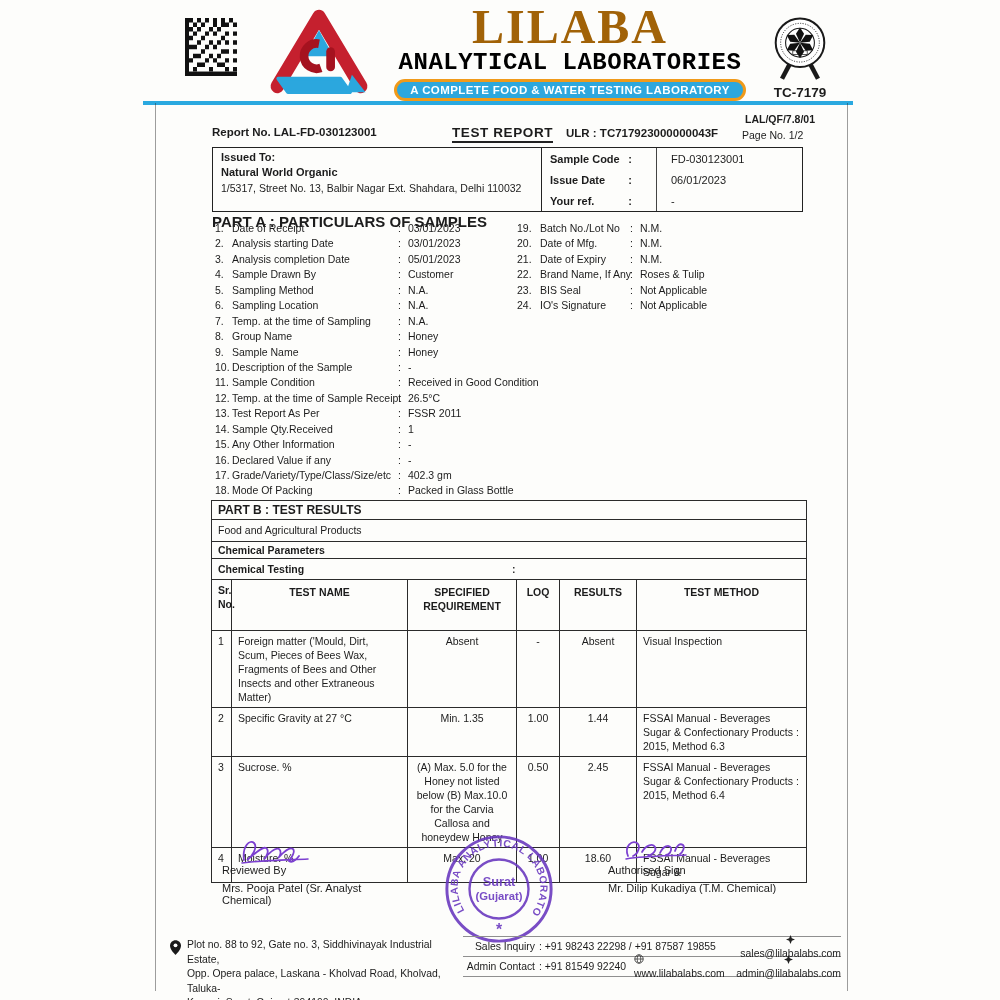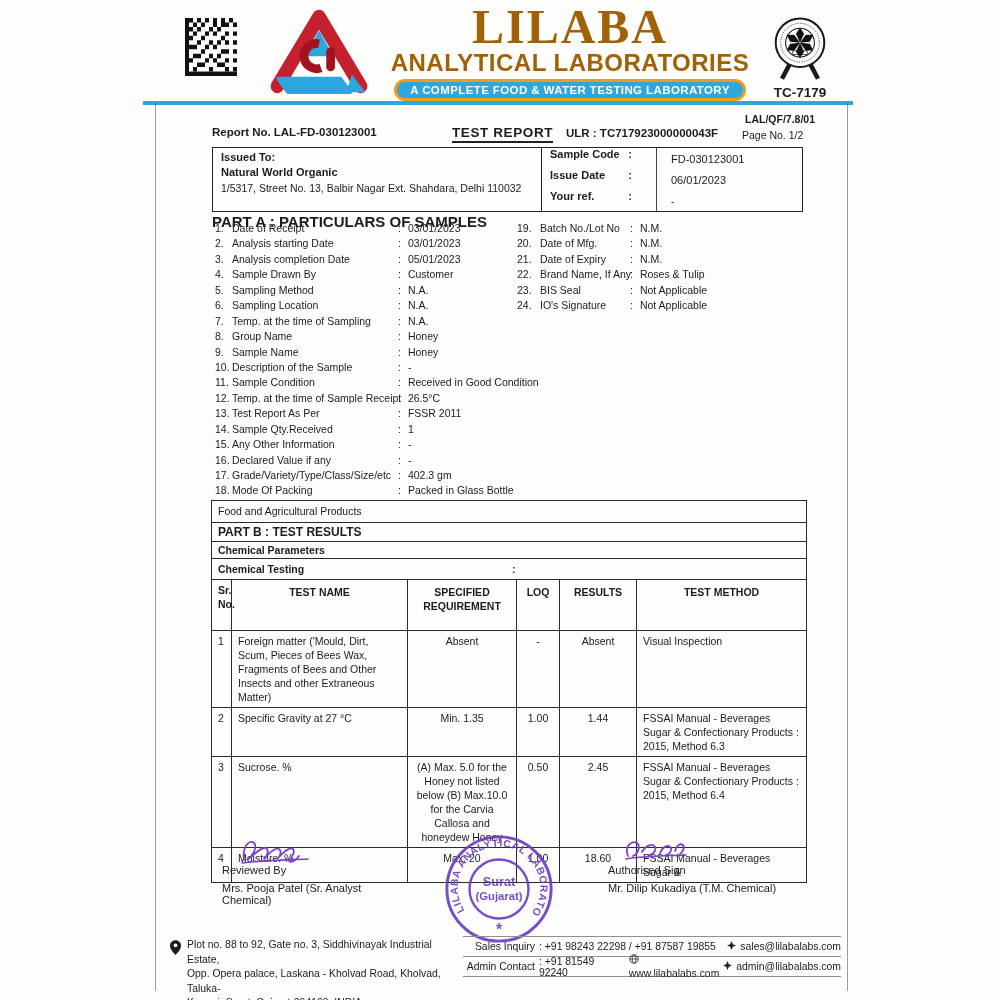--- a/index.html
+++ b/index.html
@@ -4,21 +4,21 @@
 <style>
   html,body{margin:0;padding:0;background:#ffffff;}
   .page{position:relative;width:1000px;height:1000px;background:#fdfdfb;overflow:hidden;
         font-family:"Liberation Sans",sans-serif;color:#1c1c1c;}
 
   
   .dm-code{position:absolute;left:185px;top:18px;width:52px;height:58px;}
   .logo{position:absolute;left:258px;top:5px;width:122px;height:92px;}
   .brand-block{position:absolute;left:380px;top:4px;width:380px;display:flex;flex-direction:column;align-items:center;}
   .brand-title{font-family:"Liberation Serif",serif;font-weight:bold;font-size:48px;line-height:46px;color:#a16207;letter-spacing:2px;}
-  .brand-subtitle{font-family:Liberation Sans, sans-serif;font-weight:bold;font-size:24px;line-height:26px;color:#a16207;letter-spacing:.5px;margin-top:0px;}
+  .brand-subtitle{font-family:Liberation Mono, monospace;font-weight:bold;font-size:24px;line-height:26px;color:#000000;letter-spacing:.5px;margin-top:0px;}
   .brand-tagline{margin-top:3px;background:#2da7dd;border:3px solid #f09a1a;border-radius:13px;color:#fff;
                  font-size:11.5px;font-weight:bold;letter-spacing:.4px;padding:2px 13px;}
   .emblem{position:absolute;left:760px;top:13px;width:80px;height:72px;}
   .cert-code{position:absolute;left:758px;top:85px;width:84px;text-align:center;font-weight:bold;font-size:13.5px;}
   .blue-rule{position:absolute;left:143px;top:101px;width:710px;height:4px;background:#2aa9e0;}
   .frame-left{position:absolute;left:155px;top:103px;width:1px;height:888px;background:rgba(40,40,40,.45);}
   .frame-right{position:absolute;left:847px;top:103px;width:1px;height:888px;background:rgba(40,40,40,.45);}
 
   
   .doc-code{position:absolute;left:720px;top:113px;width:95px;text-align:right;font-size:10.5px;font-weight:bold;}
@@ -29,21 +29,21 @@
              border-bottom:2px solid #222;padding-bottom:1px;}
   .ulr{position:absolute;left:566px;top:127px;font-size:11.5px;font-weight:bold;}
 
   
   .issue-box{position:absolute;left:212px;top:147px;width:589px;height:63px;border:1.5px solid #222;display:flex;}
   .issued-to{width:328px;padding:3px 8px;box-sizing:border-box;}
   .issued-label{font-weight:bold;font-size:11px;}
   .issued-name{font-weight:bold;font-size:11px;margin-top:3px;}
   .issued-addr{font-size:10.5px;margin-top:4px;}
   .sample-box{flex:1;border-left:1.5px solid #222;display:flex;flex-direction:column;}
-  .sample-row{display:flex;flex:1;font-size:11px;}
+  .sample-row{display:flex;flex:1;align-items:center;font-size:11px;}
   .sample-label{width:78px;margin-left:8px;font-weight:bold;position:relative;}
   .sample-label::after{content:":";position:absolute;right:-4px;font-weight:bold;}
   .sample-value{border-left:1px solid #444;align-self:stretch;display:flex;align-items:center;padding-left:14px;flex:1;margin-left:28px;}
 
   
   .part-a-title{position:absolute;left:212px;top:213px;font-size:15px;font-weight:bold;}
   .pa-left{position:absolute;left:215px;top:222px;width:390px;}
   .pa-right{position:absolute;left:517px;top:222px;width:300px;}
   .pa-row{display:flex;height:15.45px;font-size:10.5px;align-items:flex-start;}
   .pa-no{width:17px;flex:none;}
@@ -74,21 +74,21 @@
   .sig-label{margin-bottom:6px;}
   .stamp{position:absolute;left:440px;top:830px;width:118px;height:118px;opacity:.9;}
 
   
   .footer-pin{position:absolute;left:170px;top:940px;width:11px;height:15px;}
   .footer-address{position:absolute;left:187px;top:938px;width:275px;font-size:10.4px;line-height:14.5px;}
   .contact-box{position:absolute;left:463px;top:936px;width:378px;font-size:10.4px;border-top:1px solid #8f8f8f;}
   .contact-row{display:flex;align-items:center;height:19px;border-bottom:1px solid #8f8f8f;gap:4px;}
   .f-label{width:72px;flex:none;text-align:right;}
   .f-val::before{content:": ";}
-  .f-right{margin-left:auto;display:flex;align-items:flex-start;gap:4px;}
+  .f-right{margin-left:auto;display:flex;align-items:center;gap:4px;flex-direction:column;}
   .f-mid{display:flex;align-items:flex-start;gap:4px;margin-left:4px;flex-direction:column;}
   .icon-svg{display:inline-block;vertical-align:middle;}
 </style>
 </head>
 <body>
 
 <div class="page">
 
   <svg class="dm-code" viewBox="0 0 13 13" preserveAspectRatio="none">
     <rect x="0" y="0" width="1" height="13" fill="#111"></rect>
@@ -332,24 +332,24 @@
       <colgroup>
         <col style="width:20px">
           <col style="width:176px">
           <col style="width:109px">
         <col style="width:43px">
           <col style="width:77px">
           <col style="width:170px">
       </colgroup>
       <tbody>
         <tr>
+            <td colspan="6" class="pb-title-cell">PART B : TEST RESULTS</td>
+          </tr>
+        <tr>
             <td colspan="6" class="pb-group-cell">Food and Agricultural Products</td>
-          </tr>
-        <tr>
-            <td colspan="6" class="pb-title-cell">PART B : TEST RESULTS</td>
           </tr>
         <tr>
             <td colspan="6" class="pb-sub-cell">Chemical Parameters</td>
           </tr>
         <tr>
             <td colspan="6" class="pb-section-cell"><span>Chemical Testing</span><span class="stray-mark">:</span></td>
           </tr>
         <tr>
           <th class="col-sr">Sr. No.</th>
           <th>TEST NAME</th>

